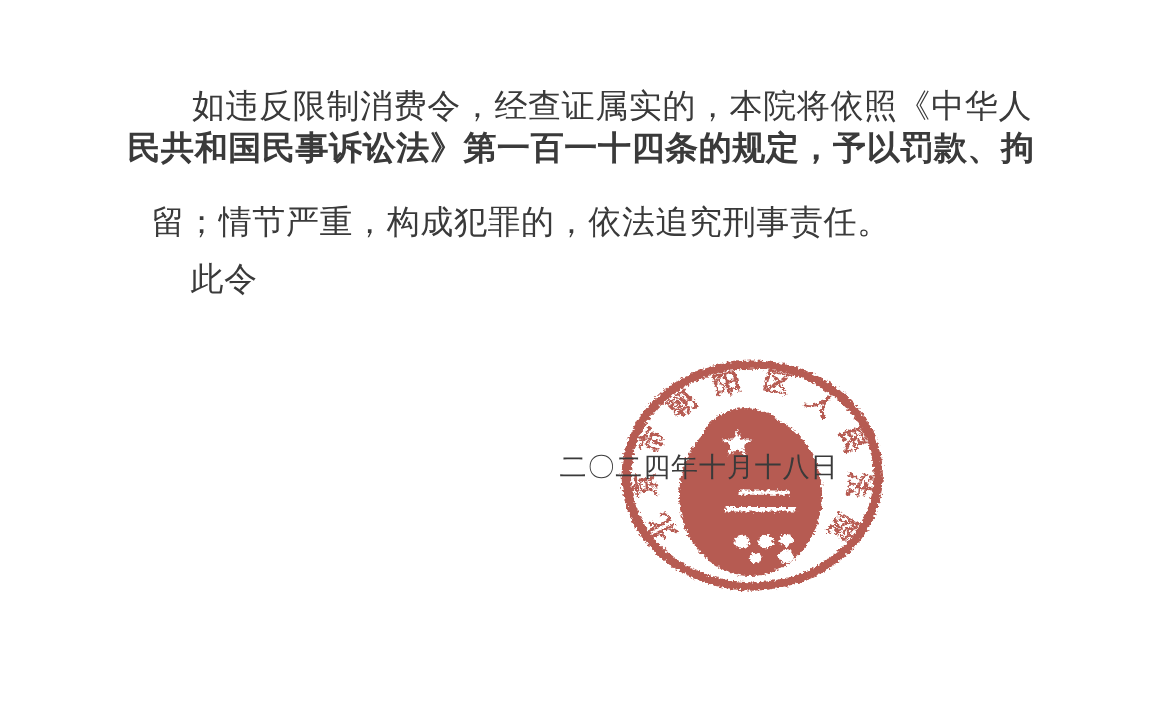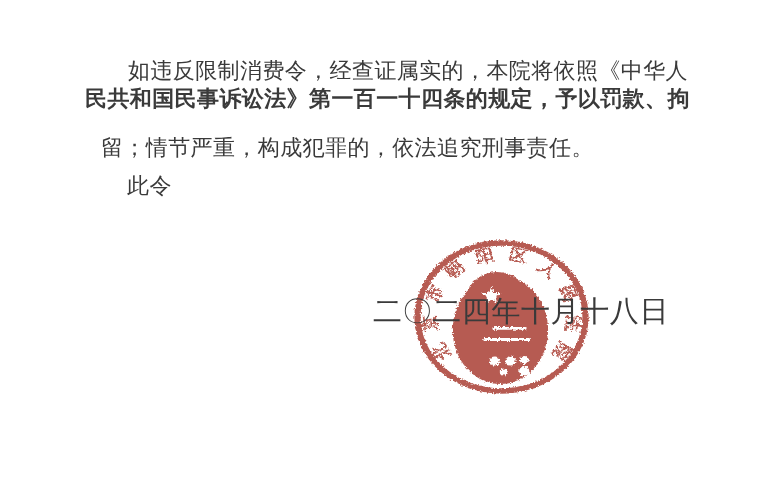--- a/index.html
+++ b/index.html
@@ -26,21 +26,21 @@
   }
   .line-1 { left: 128px; top: 60px; }
   .line-2 { left: 85px;  top: 88px; font-weight: bold; }
   .line-3 { left: 85px;  top: 137px; margin-left: 16px; }
   .line-closing { left: 127px; top: 175px; font-family: Liberation Serif, serif; }
   .issue-date {
     position: absolute;
     left: 373px;
     top: 300px;
     white-space: nowrap;
-    font-size: 29px;
+    font-size: 18px;
     line-height: 22px;
     letter-spacing: 0.6px;
     color: var(--text-color, #3a3a3a);
     z-index: 3;
   }
   .court-seal {
     position: absolute;
     left: 405px;
     top: 232px;
     width: 193px;

